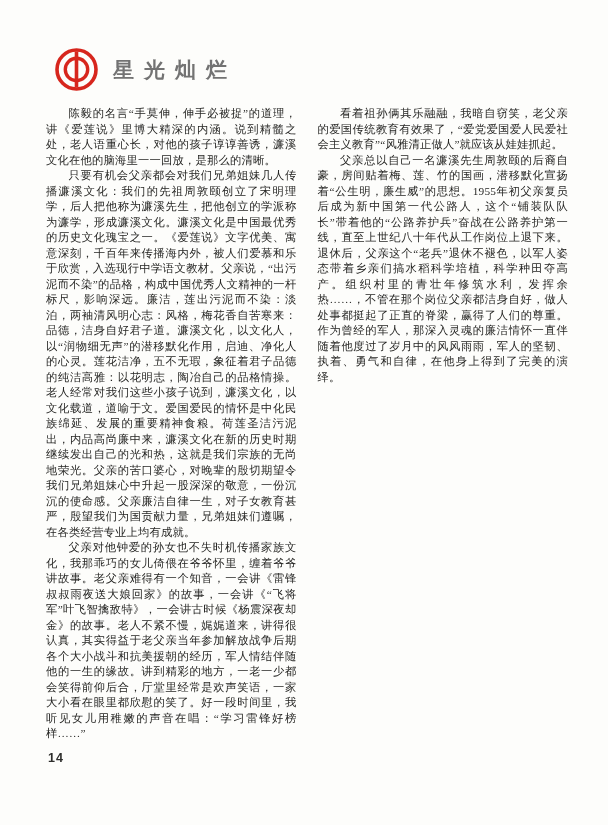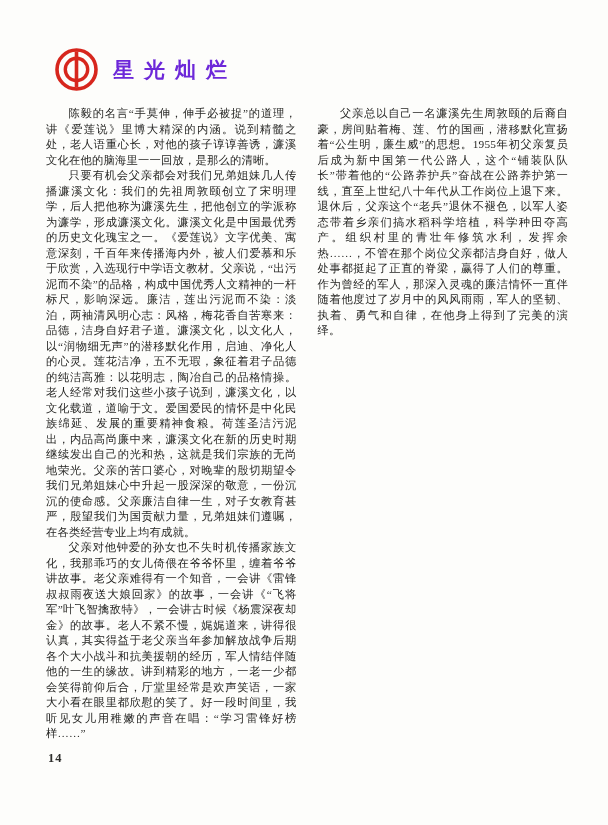--- a/index.html
+++ b/index.html
@@ -14,21 +14,21 @@
   .page-header {
     position:absolute; left:54px; top:47px;
     display:flex; align-items:center;
   }
   .logo { display:block; width:45px; height:45px; }
   .brand {
     margin:0 0 0 14px;
     font-family:"Liberation Sans", sans-serif;
     font-size:21px; font-weight:bold;
     letter-spacing:10px;
-    color:#6d28d9;
+    color:#737373;
     white-space:nowrap;
   }
   .article {
     position:absolute; left:46px; top:106px;
     width:522px;
     display:flex; gap:21px;
   }
   .col { width:256.5px; }
   .col p {
     margin:0;
@@ -37,21 +37,21 @@
     line-height:15.5px;
     color:#262624;
     text-align:justify;
     text-justify:inter-ideograph;
     letter-spacing:0.2px;
   }
   .page-number {
     position:absolute; left:48px; top:751px;
     font-size:12.5px; font-weight:bold;
     color:#2e2e2c; letter-spacing:1px;
-    font-family:Liberation Serif, serif;
+    font-family:Liberation Sans, sans-serif;
   }
 </style>
 </head>
 <body>
 
 <div class="page">
 
   <div class="page-header">
     <span>
       <svg class="logo" viewBox="0 0 45 45" xmlns="http://www.w3.org/2000/svg">
@@ -63,19 +63,20 @@
     <h1 class="brand">星光灿烂</h1>
   </div>
 
   <div class="article">
     <div class="col">
       <p>陈毅的名言“手莫伸，伸手必被捉”的道理，讲《爱莲说》里博大精深的内涵。说到精髓之处，老人语重心长，对他的孩子谆谆善诱，濂溪文化在他的脑海里一一回放，是那么的清晰。</p>
       <p>只要有机会父亲都会对我们兄弟姐妹几人传播濂溪文化：我们的先祖周敦颐创立了宋明理学，后人把他称为濂溪先生，把他创立的学派称为濂学，形成濂溪文化。濂溪文化是中国最优秀的历史文化瑰宝之一。《爱莲说》文字优美、寓意深刻，千百年来传播海内外，被人们爱慕和乐于欣赏，入选现行中学语文教材。父亲说，“出污泥而不染”的品格，构成中国优秀人文精神的一杆标尺，影响深远。廉洁，莲出污泥而不染：淡泊，两袖清风明心志：风格，梅花香自苦寒来：品德，洁身自好君子道。濂溪文化，以文化人，以“润物细无声”的潜移默化作用，启迪、净化人的心灵。莲花洁净，五不无瑕，象征着君子品德的纯洁高雅：以花明志，陶冶自己的品格情操。老人经常对我们这些小孩子说到，濂溪文化，以文化载道，道喻于文。爱国爱民的情怀是中化民族绵延、发展的重要精神食粮。荷莲圣洁污泥出，内品高尚廉中来，濂溪文化在新的历史时期继续发出自己的光和热，这就是我们宗族的无尚地荣光。父亲的苦口婆心，对晚辈的殷切期望令我们兄弟姐妹心中升起一股深深的敬意，一份沉沉的使命感。父亲廉洁自律一生，对子女教育甚严，殷望我们为国贡献力量，兄弟姐妹们遵嘱，在各类经营专业上均有成就。</p>
       <p>父亲对他钟爱的孙女也不失时机传播家族文化，我那乖巧的女儿倚偎在爷爷怀里，缠着爷爷讲故事。老父亲难得有一个知音，一会讲《雷锋叔叔雨夜送大娘回家》的故事，一会讲《“飞将军”叶飞智擒敌特》，一会讲古时候《杨震深夜却金》的故事。老人不紧不慢，娓娓道来，讲得很认真，其实得益于老父亲当年参加解放战争后期各个大小战斗和抗美援朝的经历，军人情结伴随他的一生的缘故。讲到精彩的地方，一老一少都会笑得前仰后合，厅堂里经常是欢声笑语，一家大小看在眼里都欣慰的笑了。好一段时间里，我听见女儿用稚嫩的声音在唱：“学习雷锋好榜样……”</p>
     </div>
     <div class="col">
+      <p>看着祖孙俩其乐融融，我暗自窃笑，老父亲的爱国传统教育有效果了，“爱党爱国爱人民爱社会主义教育”“风雅清正做人”就应该从娃娃抓起。</p>
       <p>父亲总以自己一名濂溪先生周敦颐的后裔自豪，房间贴着梅、莲、竹的国画，潜移默化宣扬着“公生明，廉生威”的思想。1955年初父亲复员后成为新中国第一代公路人，这个“铺装队队长”带着他的“公路养护兵”奋战在公路养护第一线，直至上世纪八十年代从工作岗位上退下来。退休后，父亲这个“老兵”退休不褪色，以军人姿态带着乡亲们搞水稻科学培植，科学种田夺高产。组织村里的青壮年修筑水利，发挥余热……，不管在那个岗位父亲都洁身自好，做人处事都挺起了正直的脊梁，赢得了人们的尊重。作为曾经的军人，那深入灵魂的廉洁情怀一直伴随着他度过了岁月中的风风雨雨，军人的坚韧、执着、勇气和自律，在他身上得到了完美的演绎。</p>
     </div>
   </div>
 
   <div class="page-number">14</div>
 
 </div>
 
 </body></html>

